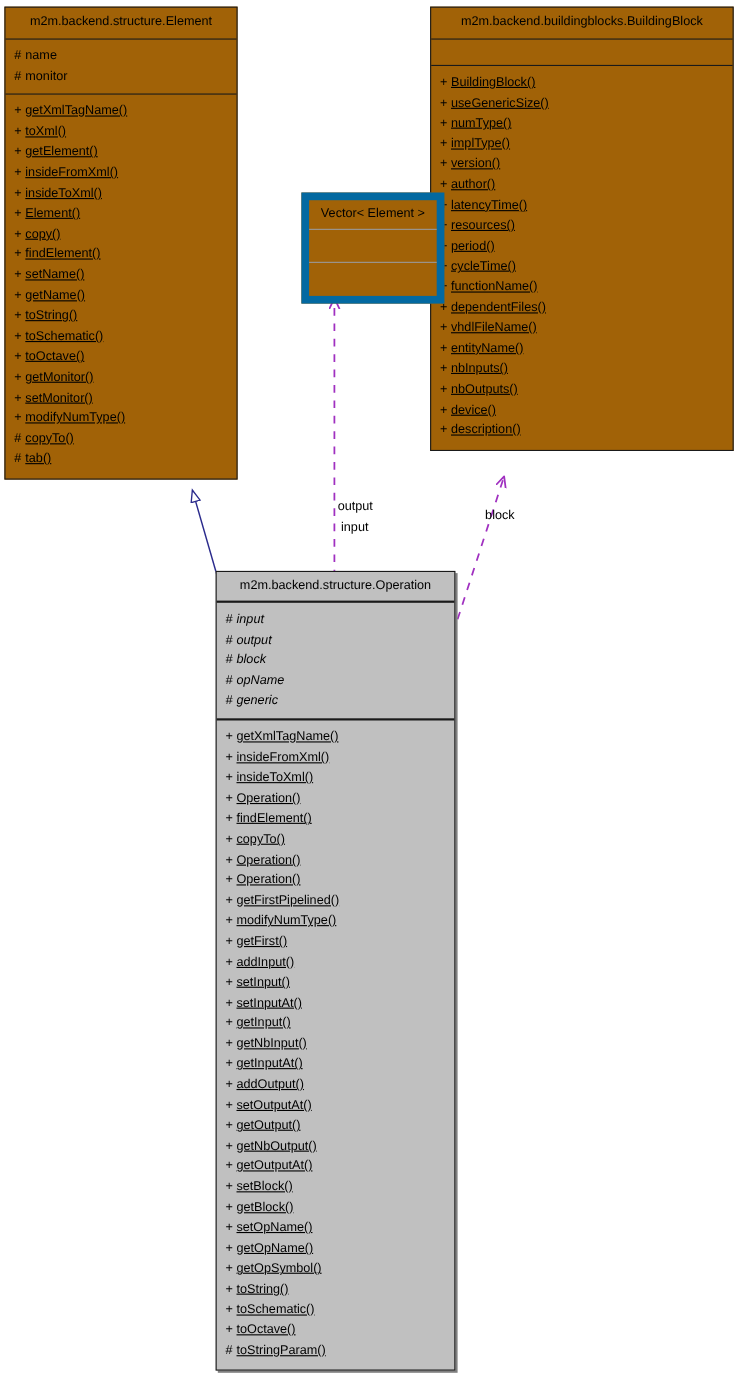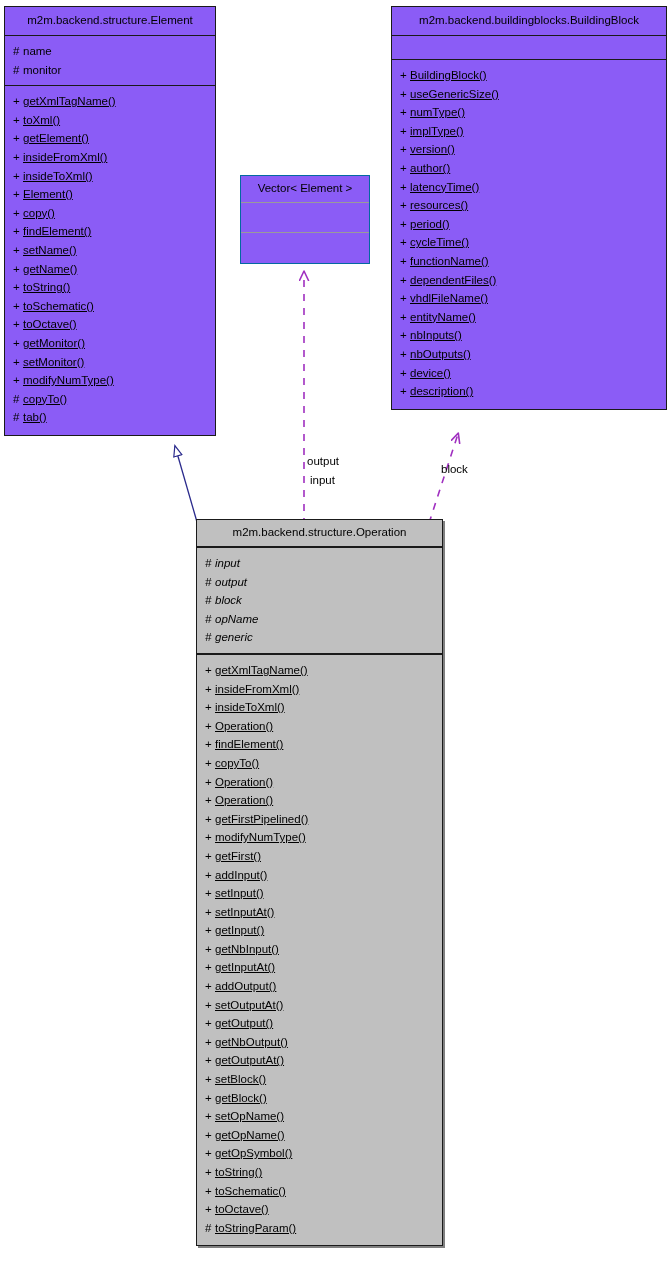--- a/index.html
+++ b/index.html
@@ -19,33 +19,34 @@
     position: absolute;
     left: 0; top: 0;
     width: 672px;
     height: 1267px;
   }
 
   
   .uml-class {
     position: absolute;
     box-sizing: border-box;
-    background: #8b5cf6;
+    background: #a16207;
     border: 1px solid #1a1a1a;
     font-size: 11px;
     color: #000000;
     z-index: 4;
   }
   .uml-class.shaded {
     background: #c0c0c0;
     border: 1px solid #1a1a1a;
     box-shadow: 2px 2px 0 0 #808080;
   }
   .uml-class.lite {
-    border: 1px solid #0369a1;
+    border: 7px solid #0369a1;
+    margin-left: 34px;
   }
 
   .cls-title {
     box-sizing: border-box;
     text-align: center;
     padding: 7px 6px 8px 6px;
     font-size: 11.5px;
     line-height: 13px;
     border-bottom: 1px solid #1a1a1a;
     white-space: nowrap;
@@ -186,21 +187,21 @@
       <span class="member"><span class="vis">+</span><span>description()</span></span>
     </div>
   </div>
 
   <div class="uml-class lite" id="cls-vector" style="left:240px; top:175px; width:130px;">
     <div class="cls-title" style="padding:6px 6px 7px 6px;">Vector&lt; Element &gt;</div>
     <div class="vec-row"></div>
     <div class="vec-row last"></div>
   </div>
 
-  <div class="uml-class shaded" id="cls-operation" style="left:196px; top:519px; width:247px;">
+  <div class="uml-class shaded" id="cls-operation" style="left:196px; top:519px; width:218px;">
     <div class="cls-title" style="border-bottom:2px solid #1a1a1a; padding:6px 6px 7px 6px;">m2m.backend.structure.Operation</div>
     <div class="cls-attrs" style="border-bottom:2px solid #1a1a1a;font-style:italic;">
       <span class="member"><span class="vis">#</span><span>input</span></span>
       <span class="member"><span class="vis">#</span><span>output</span></span>
       <span class="member"><span class="vis">#</span><span>block</span></span>
       <span class="member"><span class="vis">#</span><span>opName</span></span>
       <span class="member"><span class="vis">#</span><span>generic</span></span>
     </div>
     <div class="cls-ops">
       <span class="member"><span class="vis">+</span><span>getXmlTagName()</span></span>

